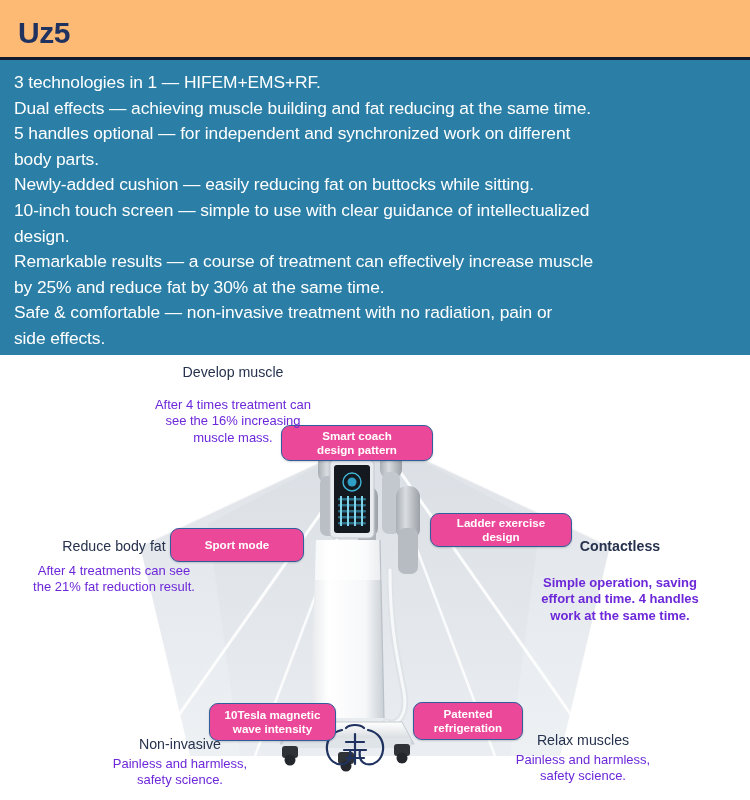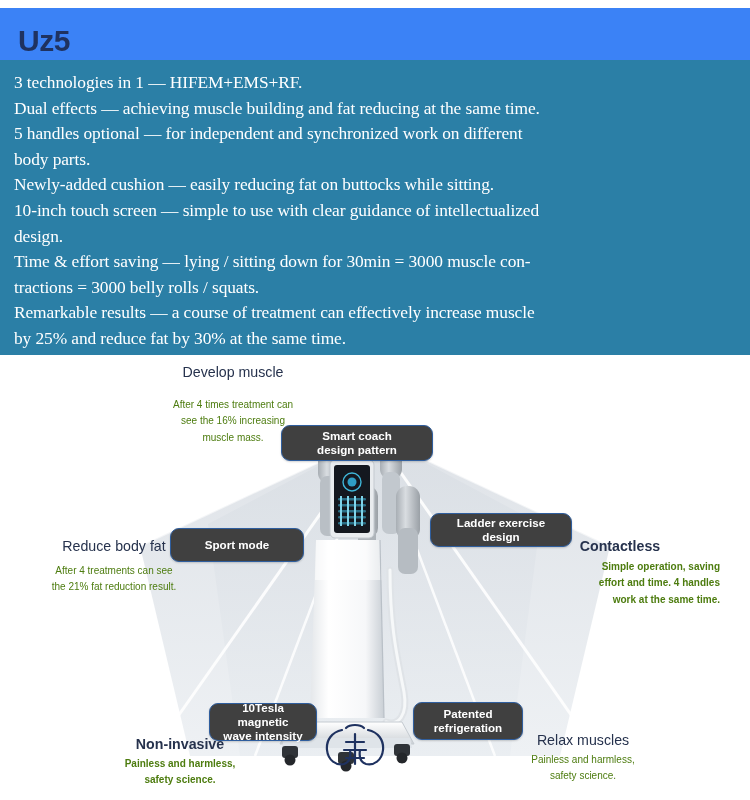--- a/index.html
+++ b/index.html
@@ -6,40 +6,39 @@
   body{
     width:750px;height:800px;
     background:#ffffff;
     font-family:"Liberation Sans", sans-serif;
     position:relative;overflow:hidden;
     -webkit-font-smoothing:antialiased;
   }
 
   
   #header{
-    position:absolute;left:0;top:8px;width:750px;height:58px;
-    background:#3b82f6;
+    position:absolute;left:0;top:0;width:750px;height:58px;
+    background:#fdba74;
   }
   #product-title{
     position:absolute;left:18px;top:18px;
     font-size:30px;font-weight:bold;color:#1f3260;
     letter-spacing:-.5px;line-height:30px;
   }
   #title-rule{
     position:absolute;left:0;top:57px;width:750px;height:3px;
     background:#121a2e;
   }
 
   
   #feature-band{
     position:absolute;left:0;top:60px;width:750px;height:295px;
     background:#2b7fa6;
     box-sizing:border-box;
     padding:10px 14px 0 14px;
-    font-family:Liberation Serif, serif;
   }
   .feature-line{
     color:#ffffff;
     font-size:17.4px;
     line-height:25.6px;
     letter-spacing:-.1px;
     white-space:pre-wrap;
   }
 
   
@@ -50,61 +49,61 @@
 
   
   #rays{position:absolute;left:0;top:0;width:750px;height:444px;}
 
   
   #machine{position:absolute;left:272px;top:74px;width:205px;height:350px;}
 
   
   .pill{
     position:absolute;
-    background:#404040;
+    background:#ec4899;
     border:1.5px solid #2f5e9e;
     border-radius:9px;
     color:#ffffff;
     font-size:11.6px;
     font-weight:bold;
     line-height:14px;
     text-align:center;
     display:flex;align-items:center;justify-content:center;
     box-sizing:border-box;
     padding:16px 8px;
     white-space:pre-line;
     box-shadow:0 1px 2px rgba(0,0,0,.18);
   }
   #pill-smart{left:281px;top:425px;width:152px;height:36px;}
   #pill-sport{left:170px;top:528px;width:134px;height:34px;}
   #pill-ladder{left:430px;top:513px;width:142px;height:34px;}
-  #pill-tesla{left:209px;top:703px;width:108px;height:38px;}
+  #pill-tesla{left:209px;top:703px;width:127px;height:38px;}
   #pill-refrig{left:413px;top:702px;width:110px;height:38px;}
 
   
   .feat{position:absolute;}
   .feat-head{
     color:#26324d;font-size:14.2px;line-height:17px;
     white-space:nowrap;
   }
   .feat-body{
-    color:#4d7c0f;font-size:10px;line-height:16.4px;
+    color:#6d28d9;font-size:13px;line-height:16.4px;
     white-space:pre-line;
   }
 
   #feat-develop{left:133px;top:364px;width:200px;text-align:center;}
   #feat-develop .feat-head{margin-bottom:16px;}
 
   #feat-reduce{left:14px;top:538px;width:200px;text-align:center;}
   #feat-reduce .feat-body{margin-top:8px;}
 
   #feat-contactless{left:520px;top:538px;width:200px;text-align:center;font-weight:bold;}
-  #feat-contactless .feat-body{margin-top:4px;text-align:right;}
-
-  #feat-noninvasive{left:85px;top:736px;width:190px;text-align:center;font-weight:bold;}
+  #feat-contactless .feat-body{margin-top:20px;}
+
+  #feat-noninvasive{left:85px;top:736px;width:190px;text-align:center;}
   #feat-noninvasive .feat-body{margin-top:3px;}
 
   #feat-relax{left:488px;top:732px;width:190px;text-align:center;}
   #feat-relax .feat-body{margin-top:3px;}
 
   .icon-wrap{position:absolute;}
   #icon-develop{left:320px;top:366px;width:70px;height:52px;}
 </style>
 </head>
 <body>
@@ -115,22 +114,20 @@
 </div>
 
 <div id="feature-band">
   <div class="feature-line">3 technologies in 1 — HIFEM+EMS+RF.</div>
   <div class="feature-line">Dual effects — achieving muscle building and fat reducing at the same time.</div>
   <div class="feature-line">5 handles optional — for independent and synchronized work on different
 body parts.</div>
   <div class="feature-line">Newly-added cushion — easily reducing fat on buttocks while sitting.</div>
   <div class="feature-line">10-inch touch screen — simple to use with clear guidance of intellectualized
 design.</div>
-  <div class="feature-line">Time &amp; effort saving — lying / sitting down for 30min = 3000 muscle con-
-tractions = 3000 belly rolls / squats.</div>
   <div class="feature-line">Remarkable results — a course of treatment can effectively increase muscle
 by 25% and reduce fat by 30% at the same time.</div>
   <div class="feature-line">Safe &amp; comfortable — non-invasive treatment with no radiation, pain or
 side effects.</div>
 </div>
 
 <div id="info">
 
   <svg id="rays" viewBox="0 0 750 444" xmlns="http://www.w3.org/2000/svg">
     <defs>

